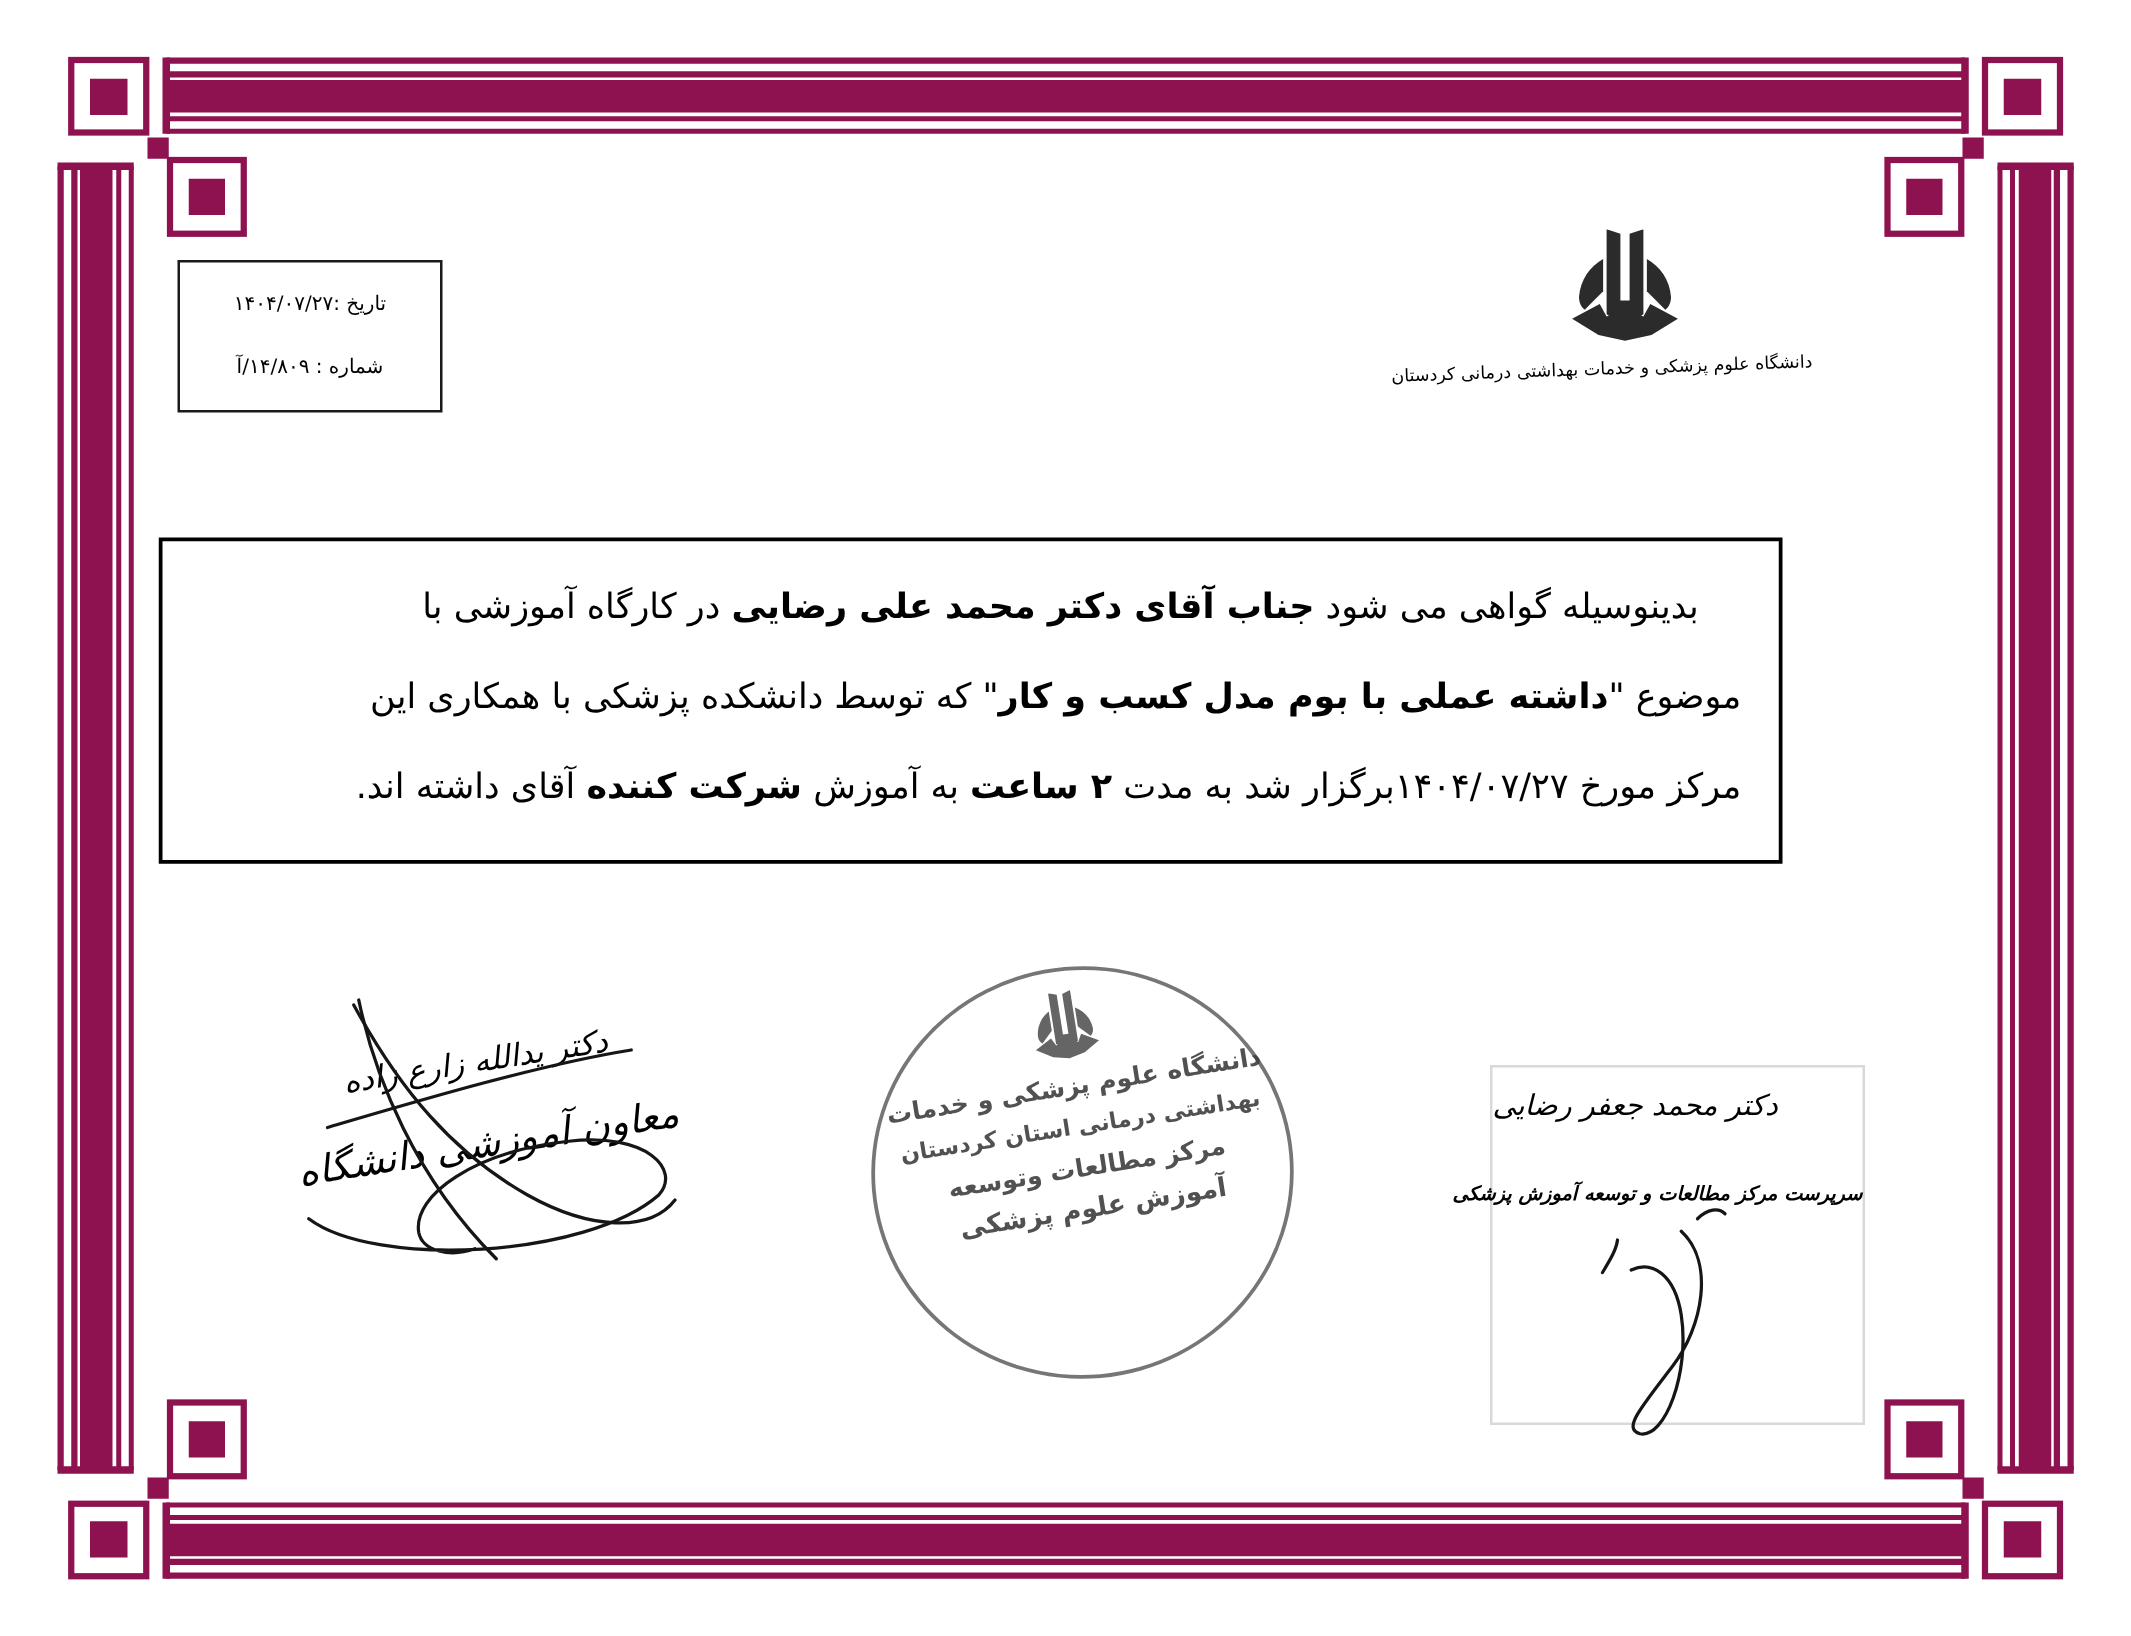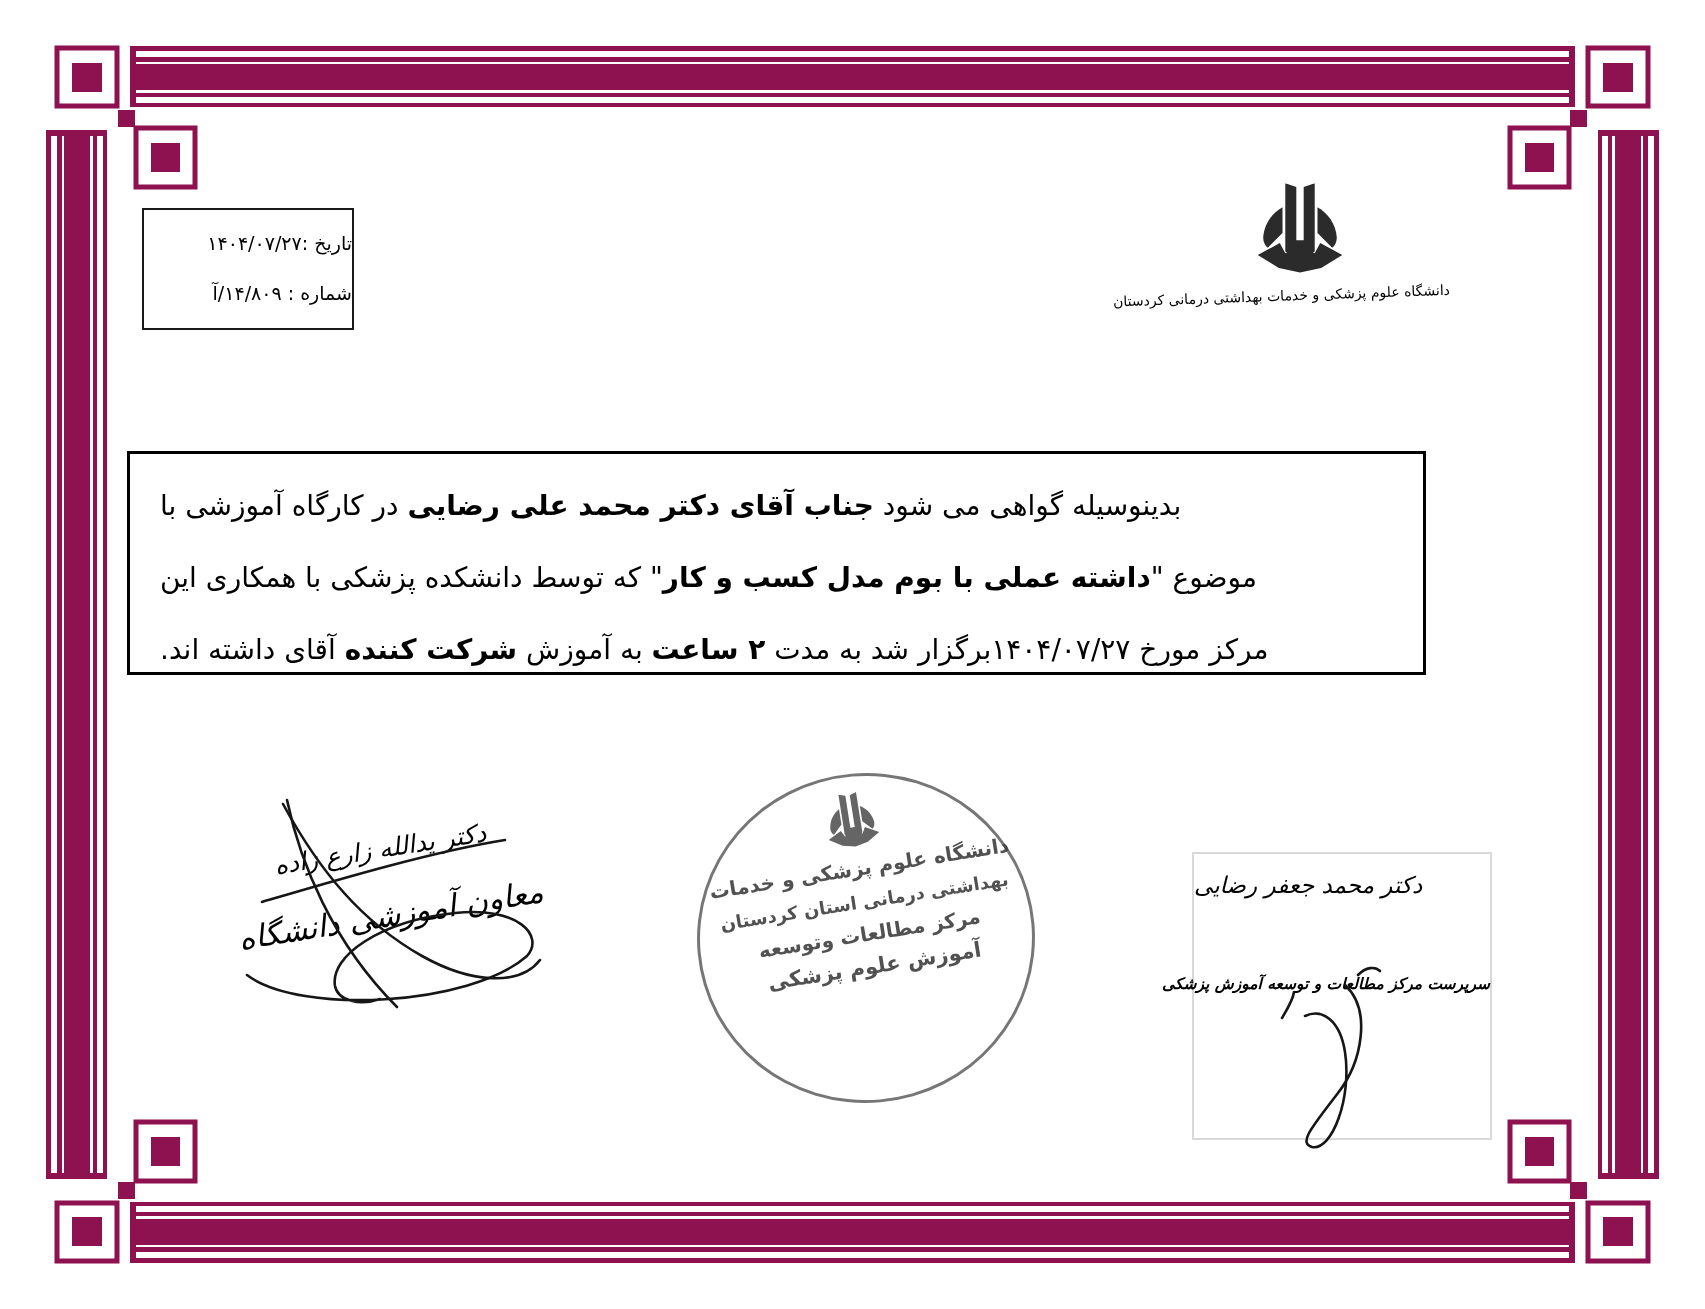--- a/index.html
+++ b/index.html
@@ -9,36 +9,36 @@
   svg{display:block;}
 
   
   .frame{position:absolute;left:0;top:0;width:1705px;height:1309px;}
   .frame .fr{fill:var(--frame,#8E1150);}
   .frame .sqo{fill:#ffffff;stroke:var(--frame,#8E1150);stroke-width:5;}
 
   
   .meta-box{left:142px;top:208px;width:212px;height:122px;border:2px solid #1a1a1a;
             direction:rtl;text-align:center;padding-top:8px;box-sizing:border-box;}
-  .meta-line{font-size:19px;line-height:50px;letter-spacing:.5px;white-space:nowrap;text-align:right;}
+  .meta-line{font-size:16px;line-height:50px;letter-spacing:.5px;white-space:nowrap;}
 
   
   .header{left:300px;top:162px;width:910px;text-align:center;
           font-family:"Liberation Serif","DejaVu Serif",serif;
           font-style:italic;font-weight:bold;font-size:33px;line-height:61px;}
 
   
   .logo{left:1150px;top:183px;width:300px;text-align:center;}
   .emblem{width:92px;height:100px;margin:0 auto;fill:var(--logo-ink,#2B2B2B);}
   .logo-caption{direction:rtl;margin-top:4px;font-size:14px;white-space:nowrap;
                 transform:rotate(-2deg);letter-spacing:-.2px;}
 
   
-  .body-box{left:127px;top:451px;width:1299px;height:224px;border:3px solid #000;
-            box-sizing:border-box;padding:16px 30px 0 30px;direction:rtl;text-align:left;}
+  .body-box{left:127px;top:430px;width:1299px;height:261px;border:3px solid #000;
+            box-sizing:border-box;padding:16px 30px 0 30px;direction:rtl;text-align:right;}
   .body-line{font-size:28px;line-height:72px;white-space:nowrap;}
   .body-line .b{font-weight:bold;}
   .body-line.line0{padding-right:34px;}
 
   
   .sig-left{left:205px;top:800px;width:370px;height:220px;transform:rotate(-9deg);
             direction:rtl;text-align:center;}
   .sig-left-name{font-size:25px;font-style:italic;margin-top:34px;white-space:nowrap;}
   .sig-left-title{font-size:31px;font-style:italic;margin-top:34px;white-space:nowrap;}
 
@@ -51,21 +51,21 @@
   .stamp-line{font-weight:bold;line-height:33px;white-space:nowrap;opacity:.9;}
   .stamp-line.sl0{font-size:20px;}
   .stamp-line.sl1{font-size:18px;}
   .stamp-line.sl2{font-size:20px;}
   .stamp-line.sl3{font-size:21px;}
 
   
   .sig-right{left:1192px;top:852px;width:300px;height:288px;border:2px solid var(--sig-box,#D9D9D9);
              text-align:left;direction:rtl;box-sizing:border-box;}
   .sig-right-name{font-size:23px;font-style:italic;margin-top:18px;white-space:nowrap;}
-  .sig-right-title{font-size:15.5px;font-style:italic;font-weight:bold;margin-top:77px;
+  .sig-right-title{font-size:15.5px;font-style:italic;font-weight:bold;margin-top:48px;
                    white-space:nowrap;letter-spacing:-.2px;padding-left:48px;}
 
   
   .overlay{position:absolute;left:0;top:0;width:1705px;height:1309px;pointer-events:none;}
   .overlay path{fill:none;stroke:var(--sign-ink,#161616);stroke-width:2.6;stroke-linecap:round;}
 </style>
 </head>
 <body>
 
 <svg width="0" height="0" style="position:absolute" aria-hidden="true">

